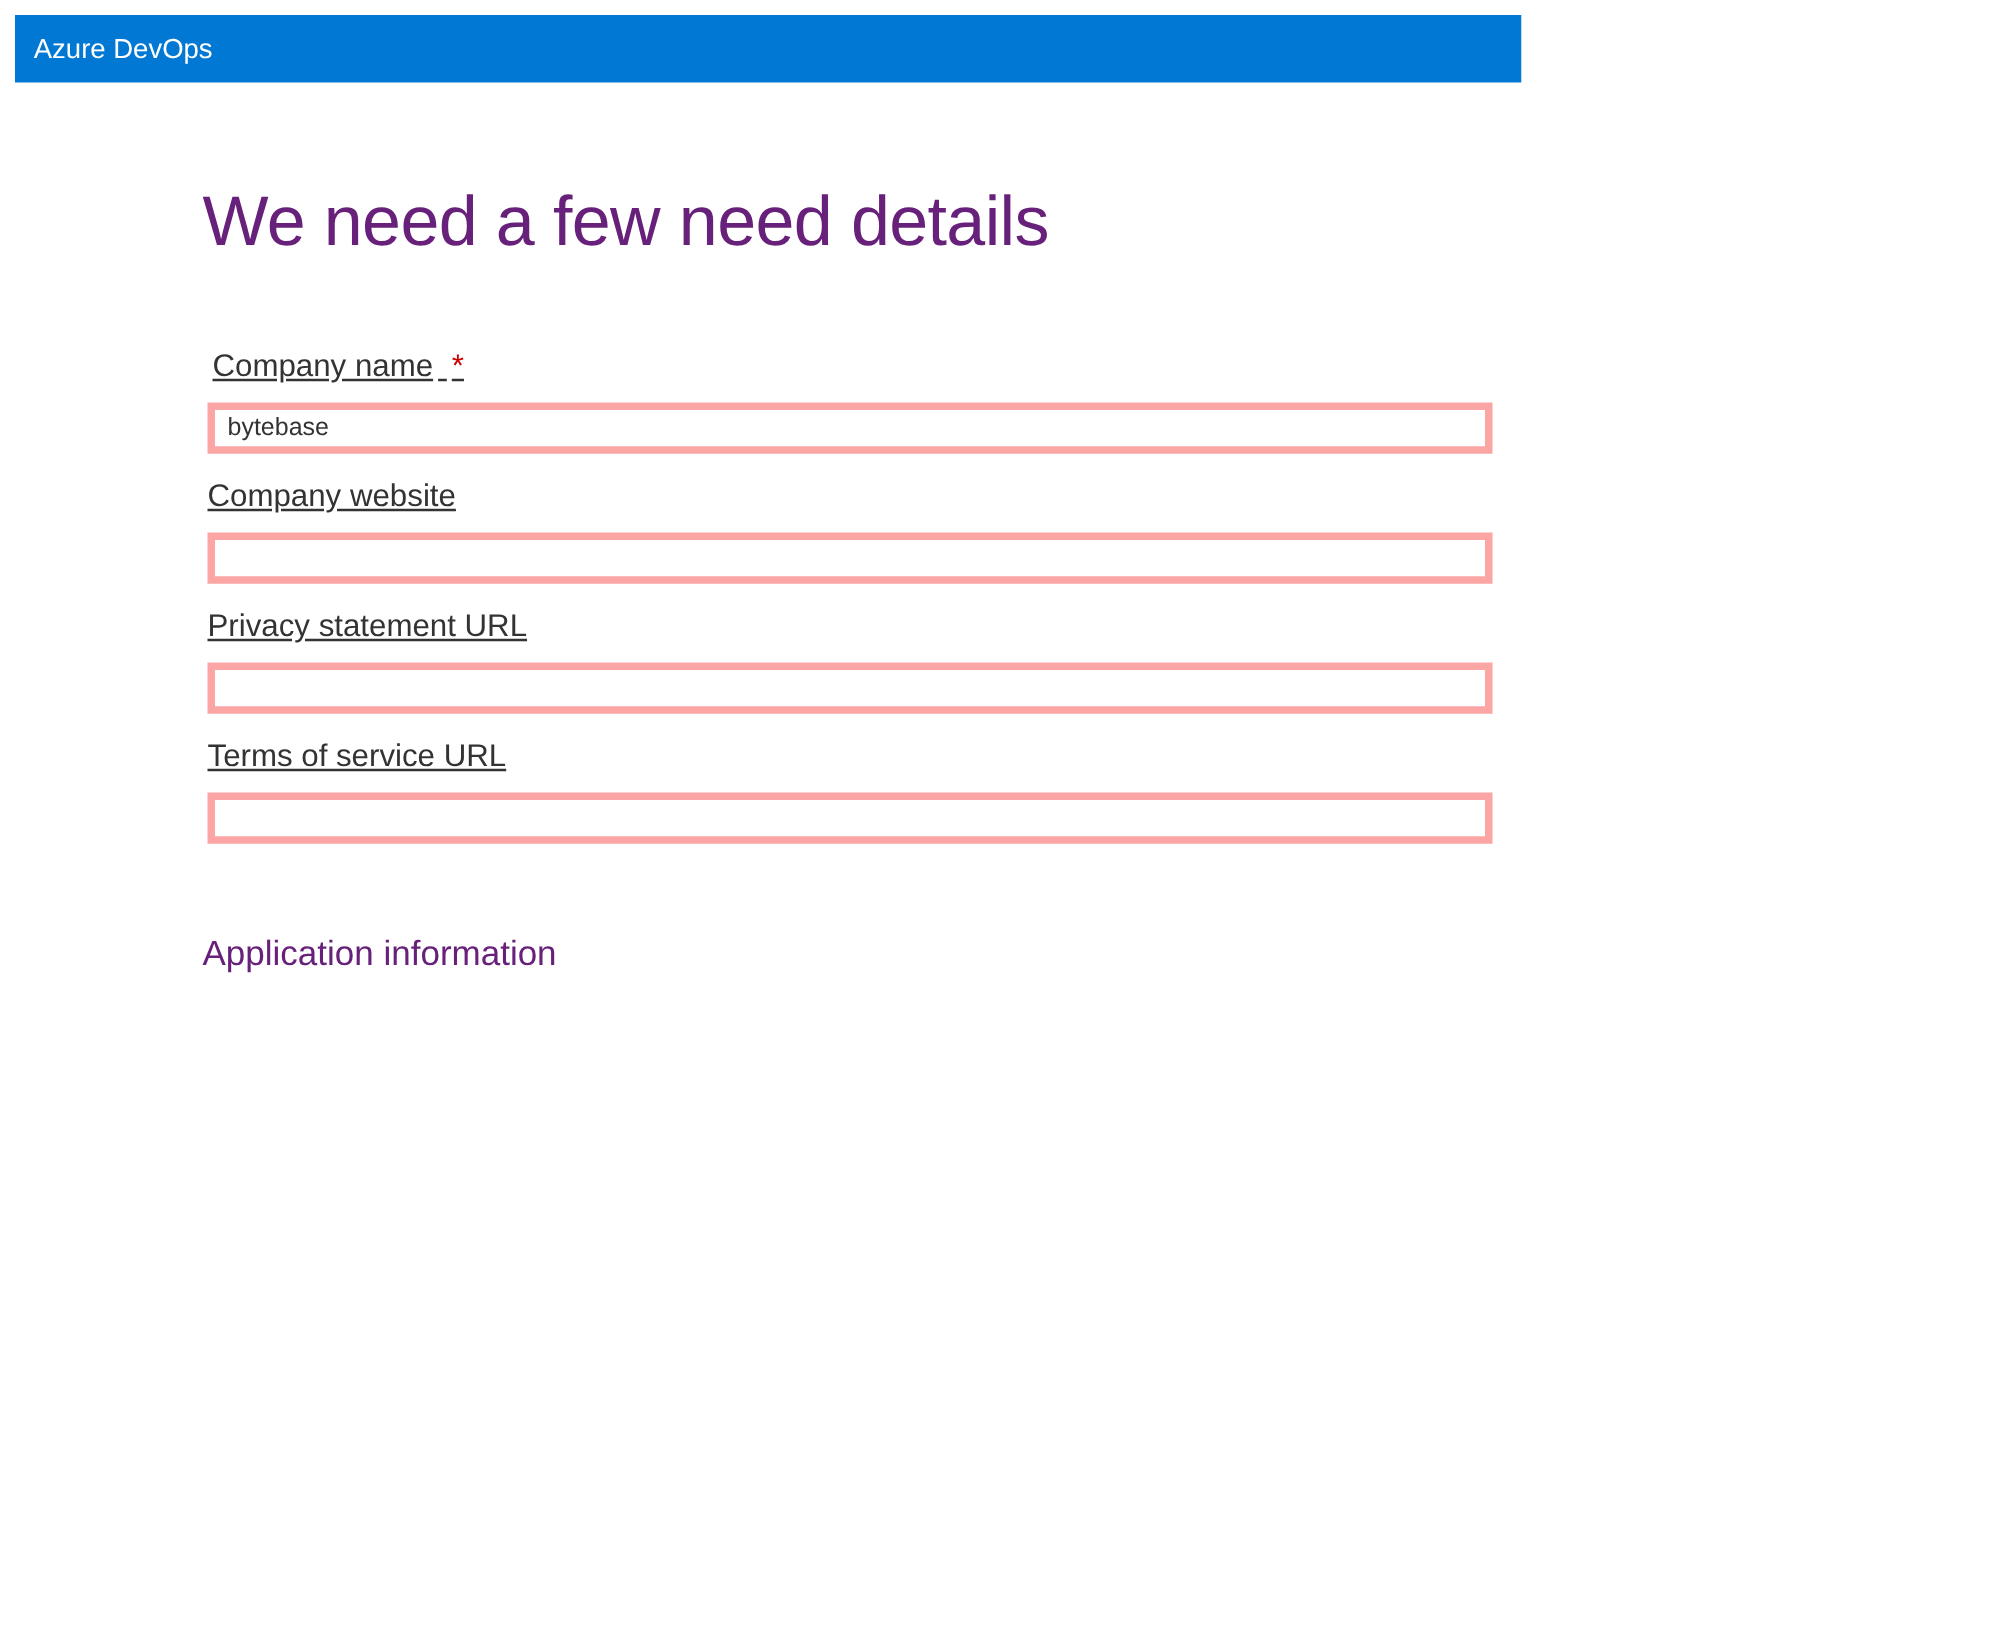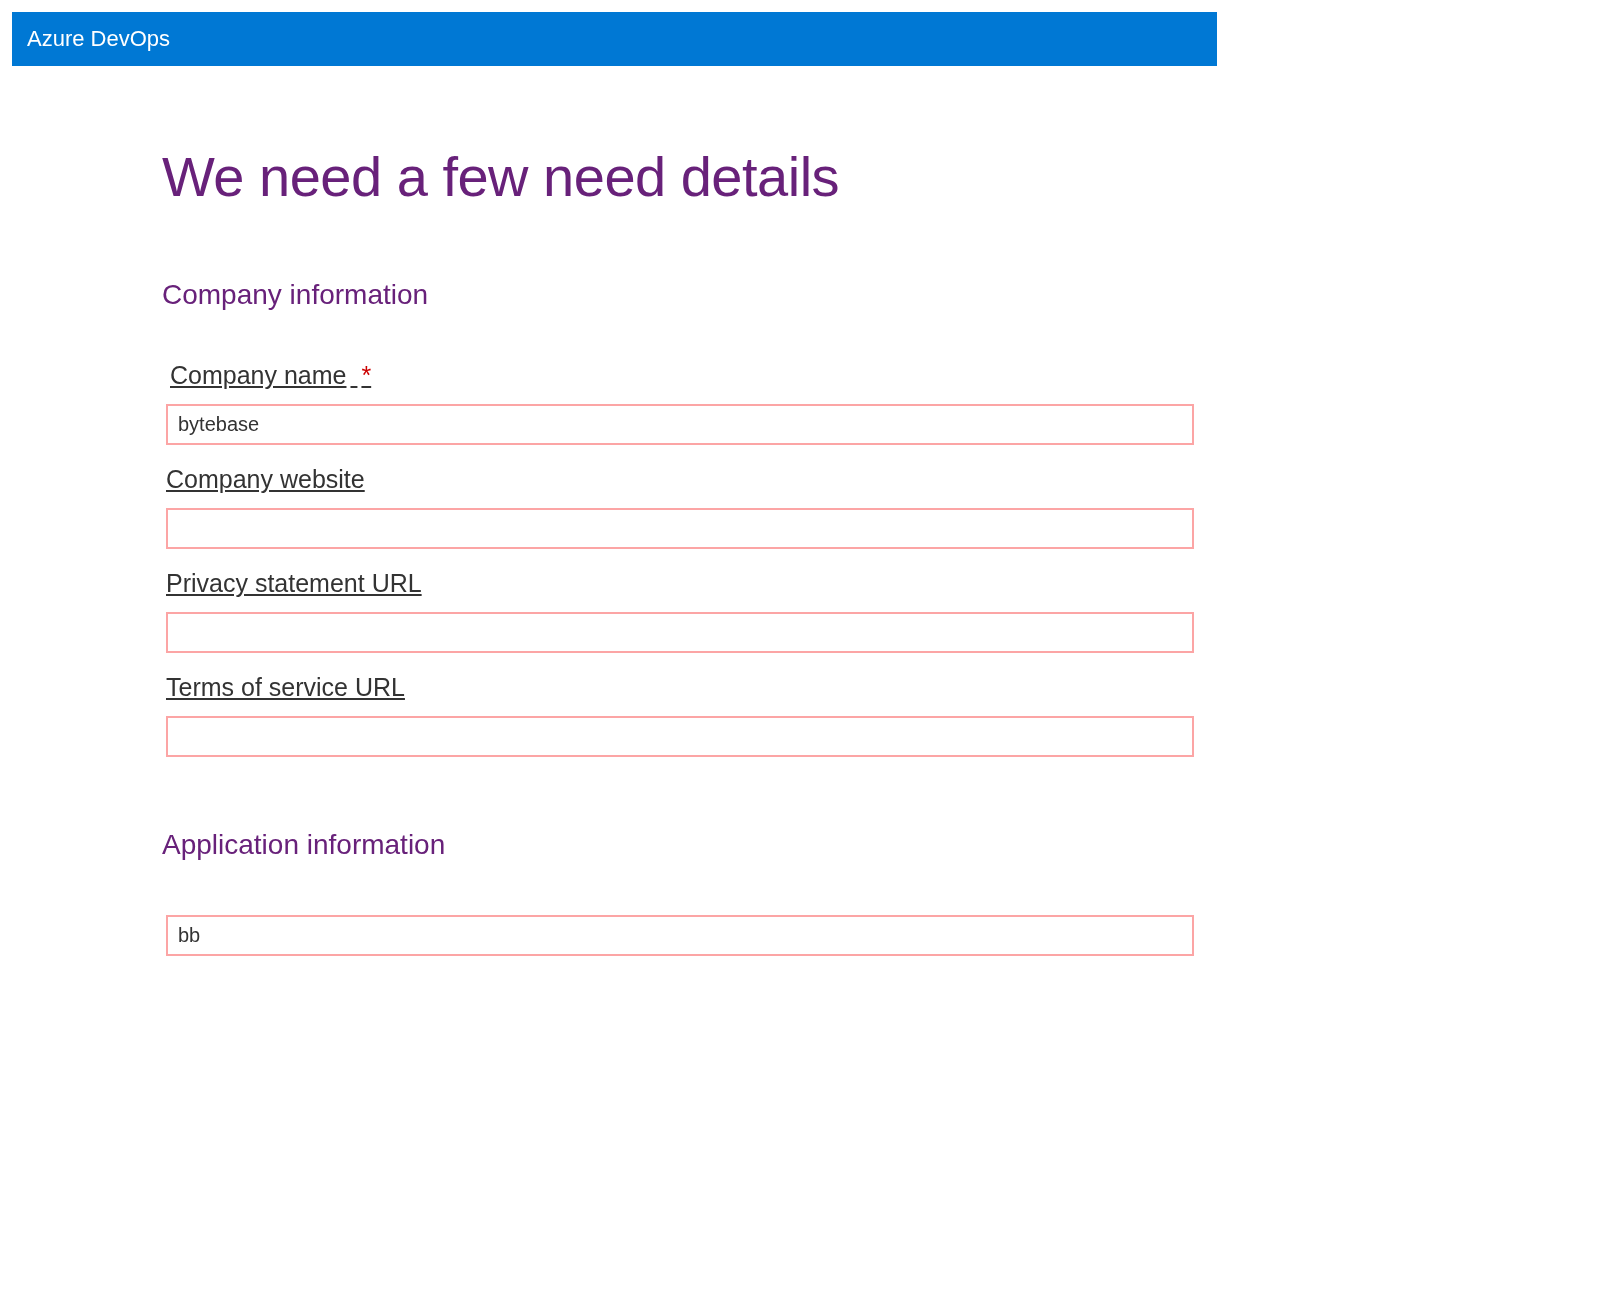--- a/index.html
+++ b/index.html
@@ -54,42 +54,41 @@
       margin-bottom: 10px;
       margin-top: 16px;
       text-decoration: underline;
     }
     .required-asterisk {
       color: #cc0000;
     }
     .form-input {
       width: 1028px;
       height: 41px;
-      border: 2px solid #fca5a5;
+      border: 6px solid #fca5a5;
       padding: 0 10px;
       font-size: 20px;
       color: #333333;
       font-family: inherit;
       background: #ffffff;
     }
     .section-spacer {
       height: 60px;
     }
   </style>
 </head>
 <body>
 
 <div class="header-bar">
   <span class="header-title">Azure DevOps</span>
 </div>
 
 <div class="content-wrapper">
   <h1 class="page-title">We need a few need details</h1>
 
-  <h2 class="section-title">Company information</h2>
 
   <div class="form-group">
     <label class="form-label">
       <span>Company name</span>
       <span class="required-asterisk"> *</span>
     </label>
     <input type="text" class="form-input" value="bytebase" style="">
   </div>
 
   <div class="form-group">
@@ -105,16 +104,15 @@
   <div class="form-group">
     <label class="form-label">Terms of service URL</label>
     <input type="text" class="form-input" value="" style="">
   </div>
 
   <div class="section-spacer"></div>
 
   <h2 class="section-title">Application information</h2>
 
   <div class="form-group">
-    <input type="text" class="form-input" value="bb" style="">
   </div>
 
 </div>
 
 </body></html>

